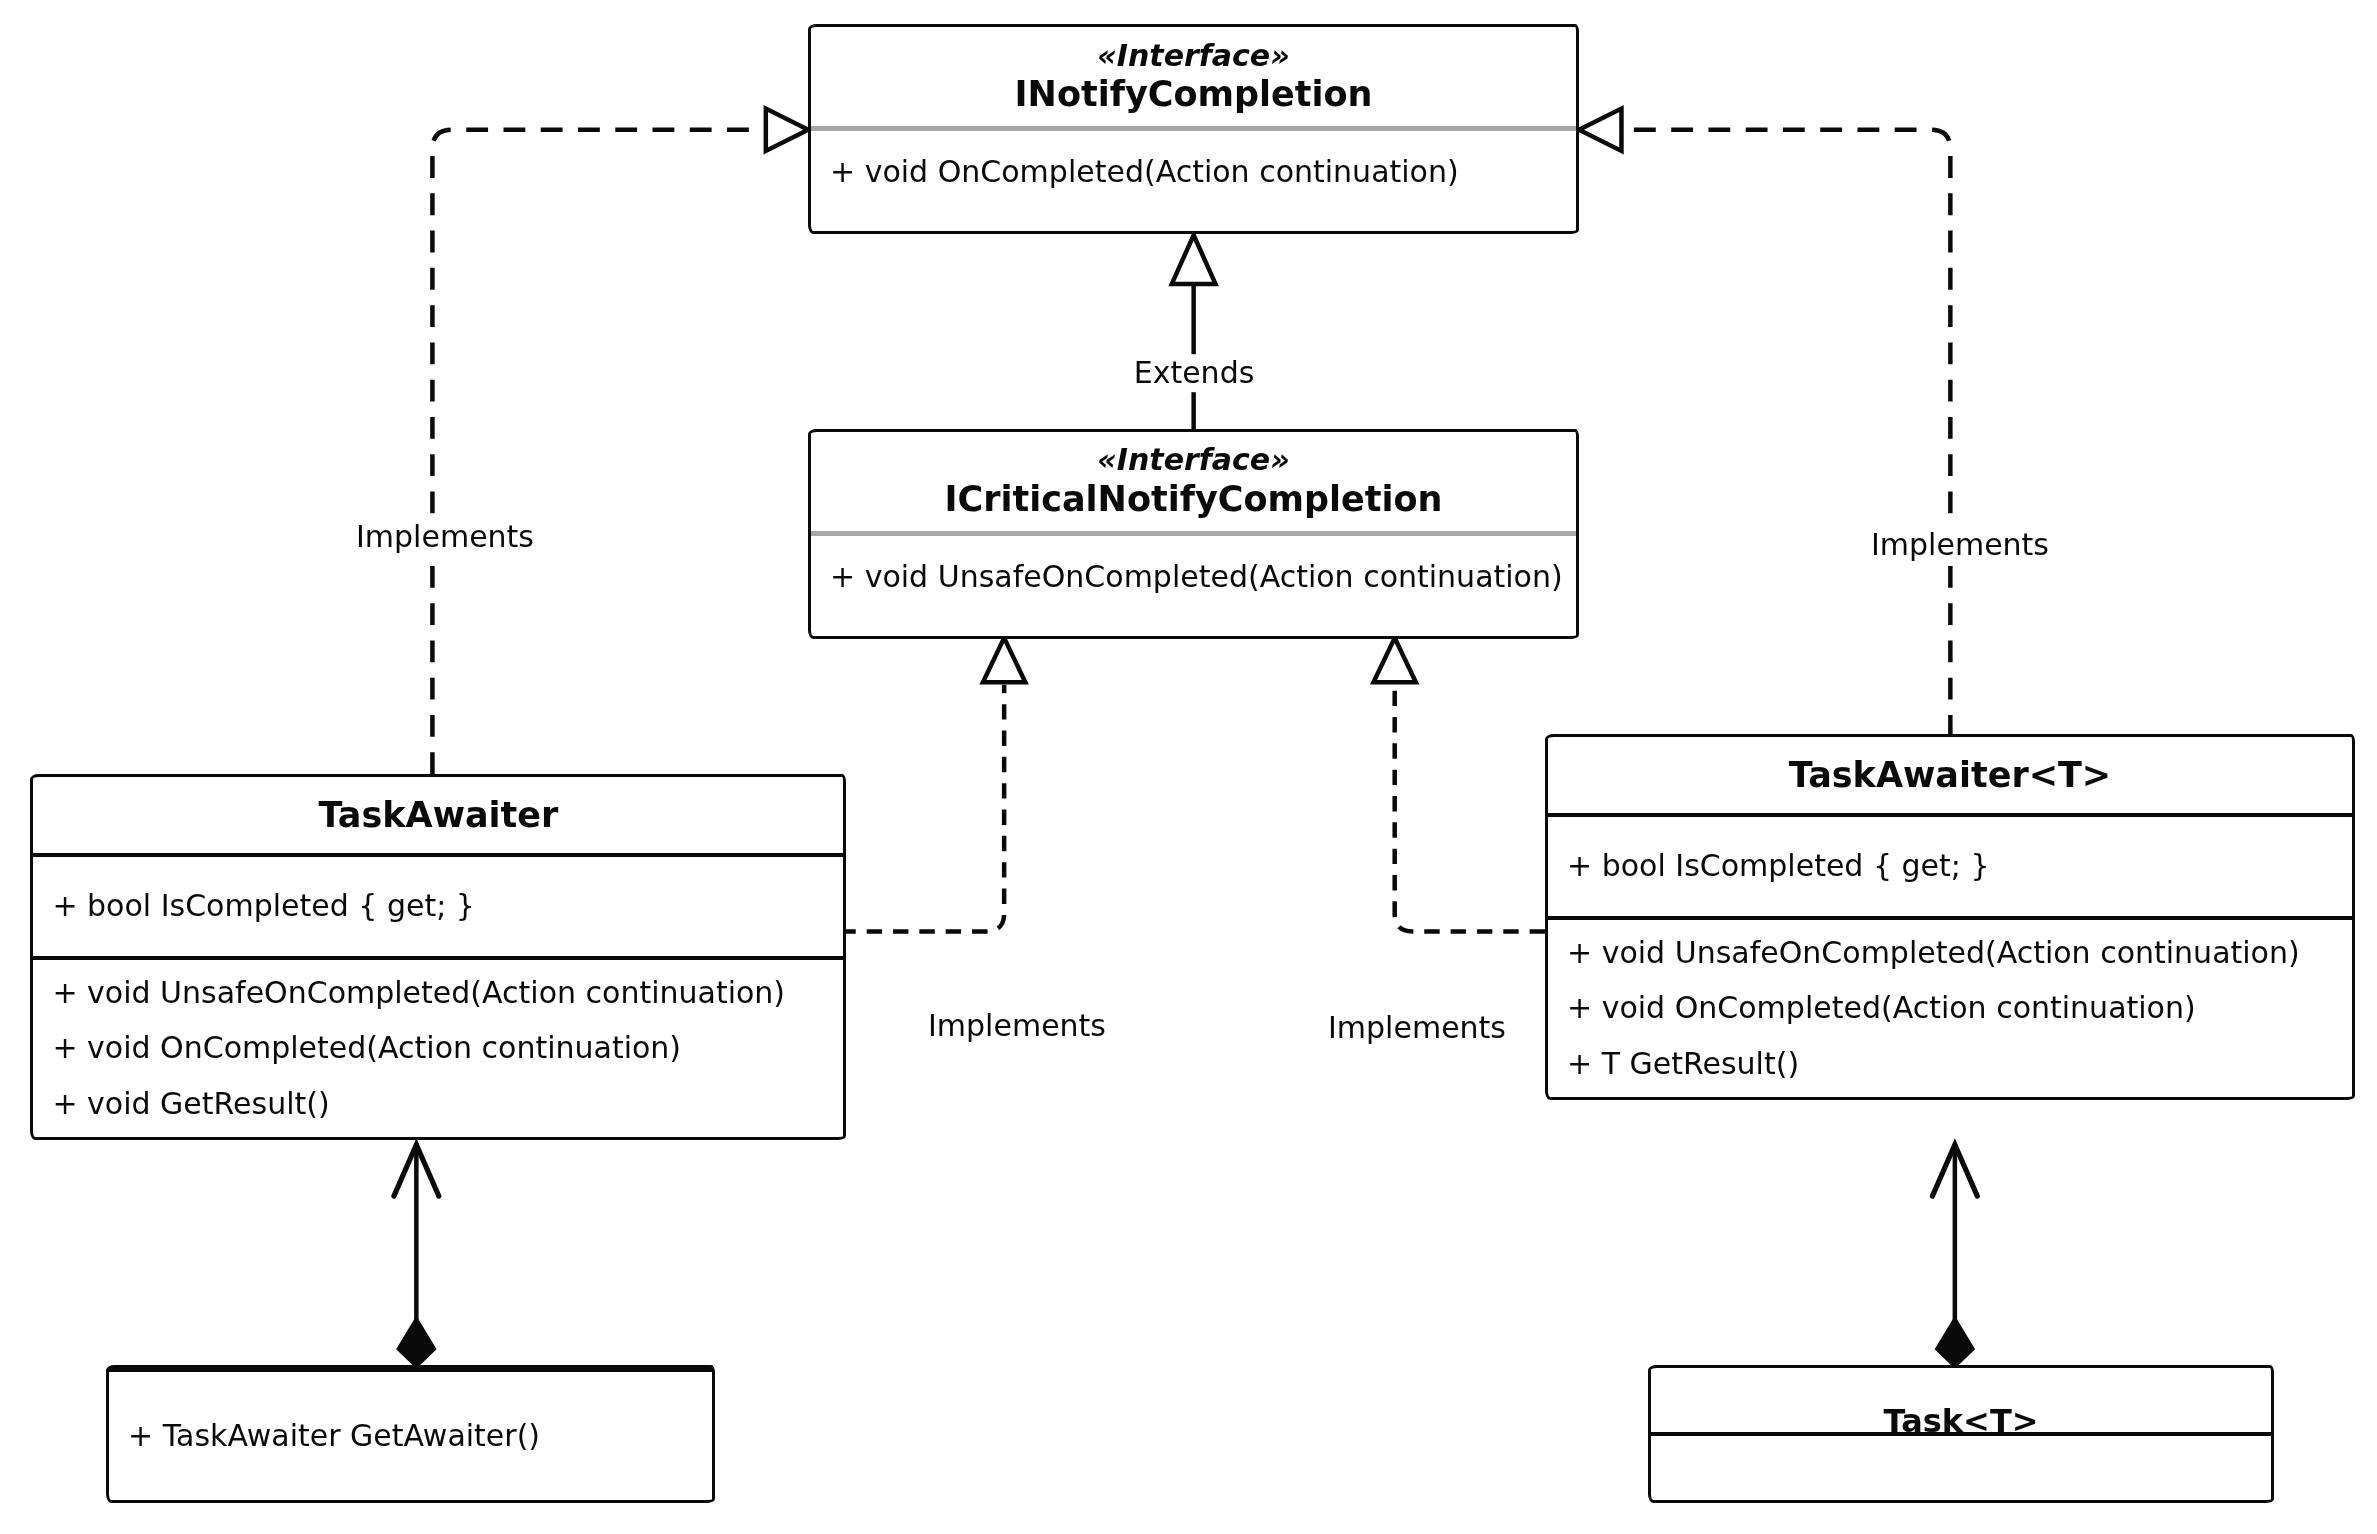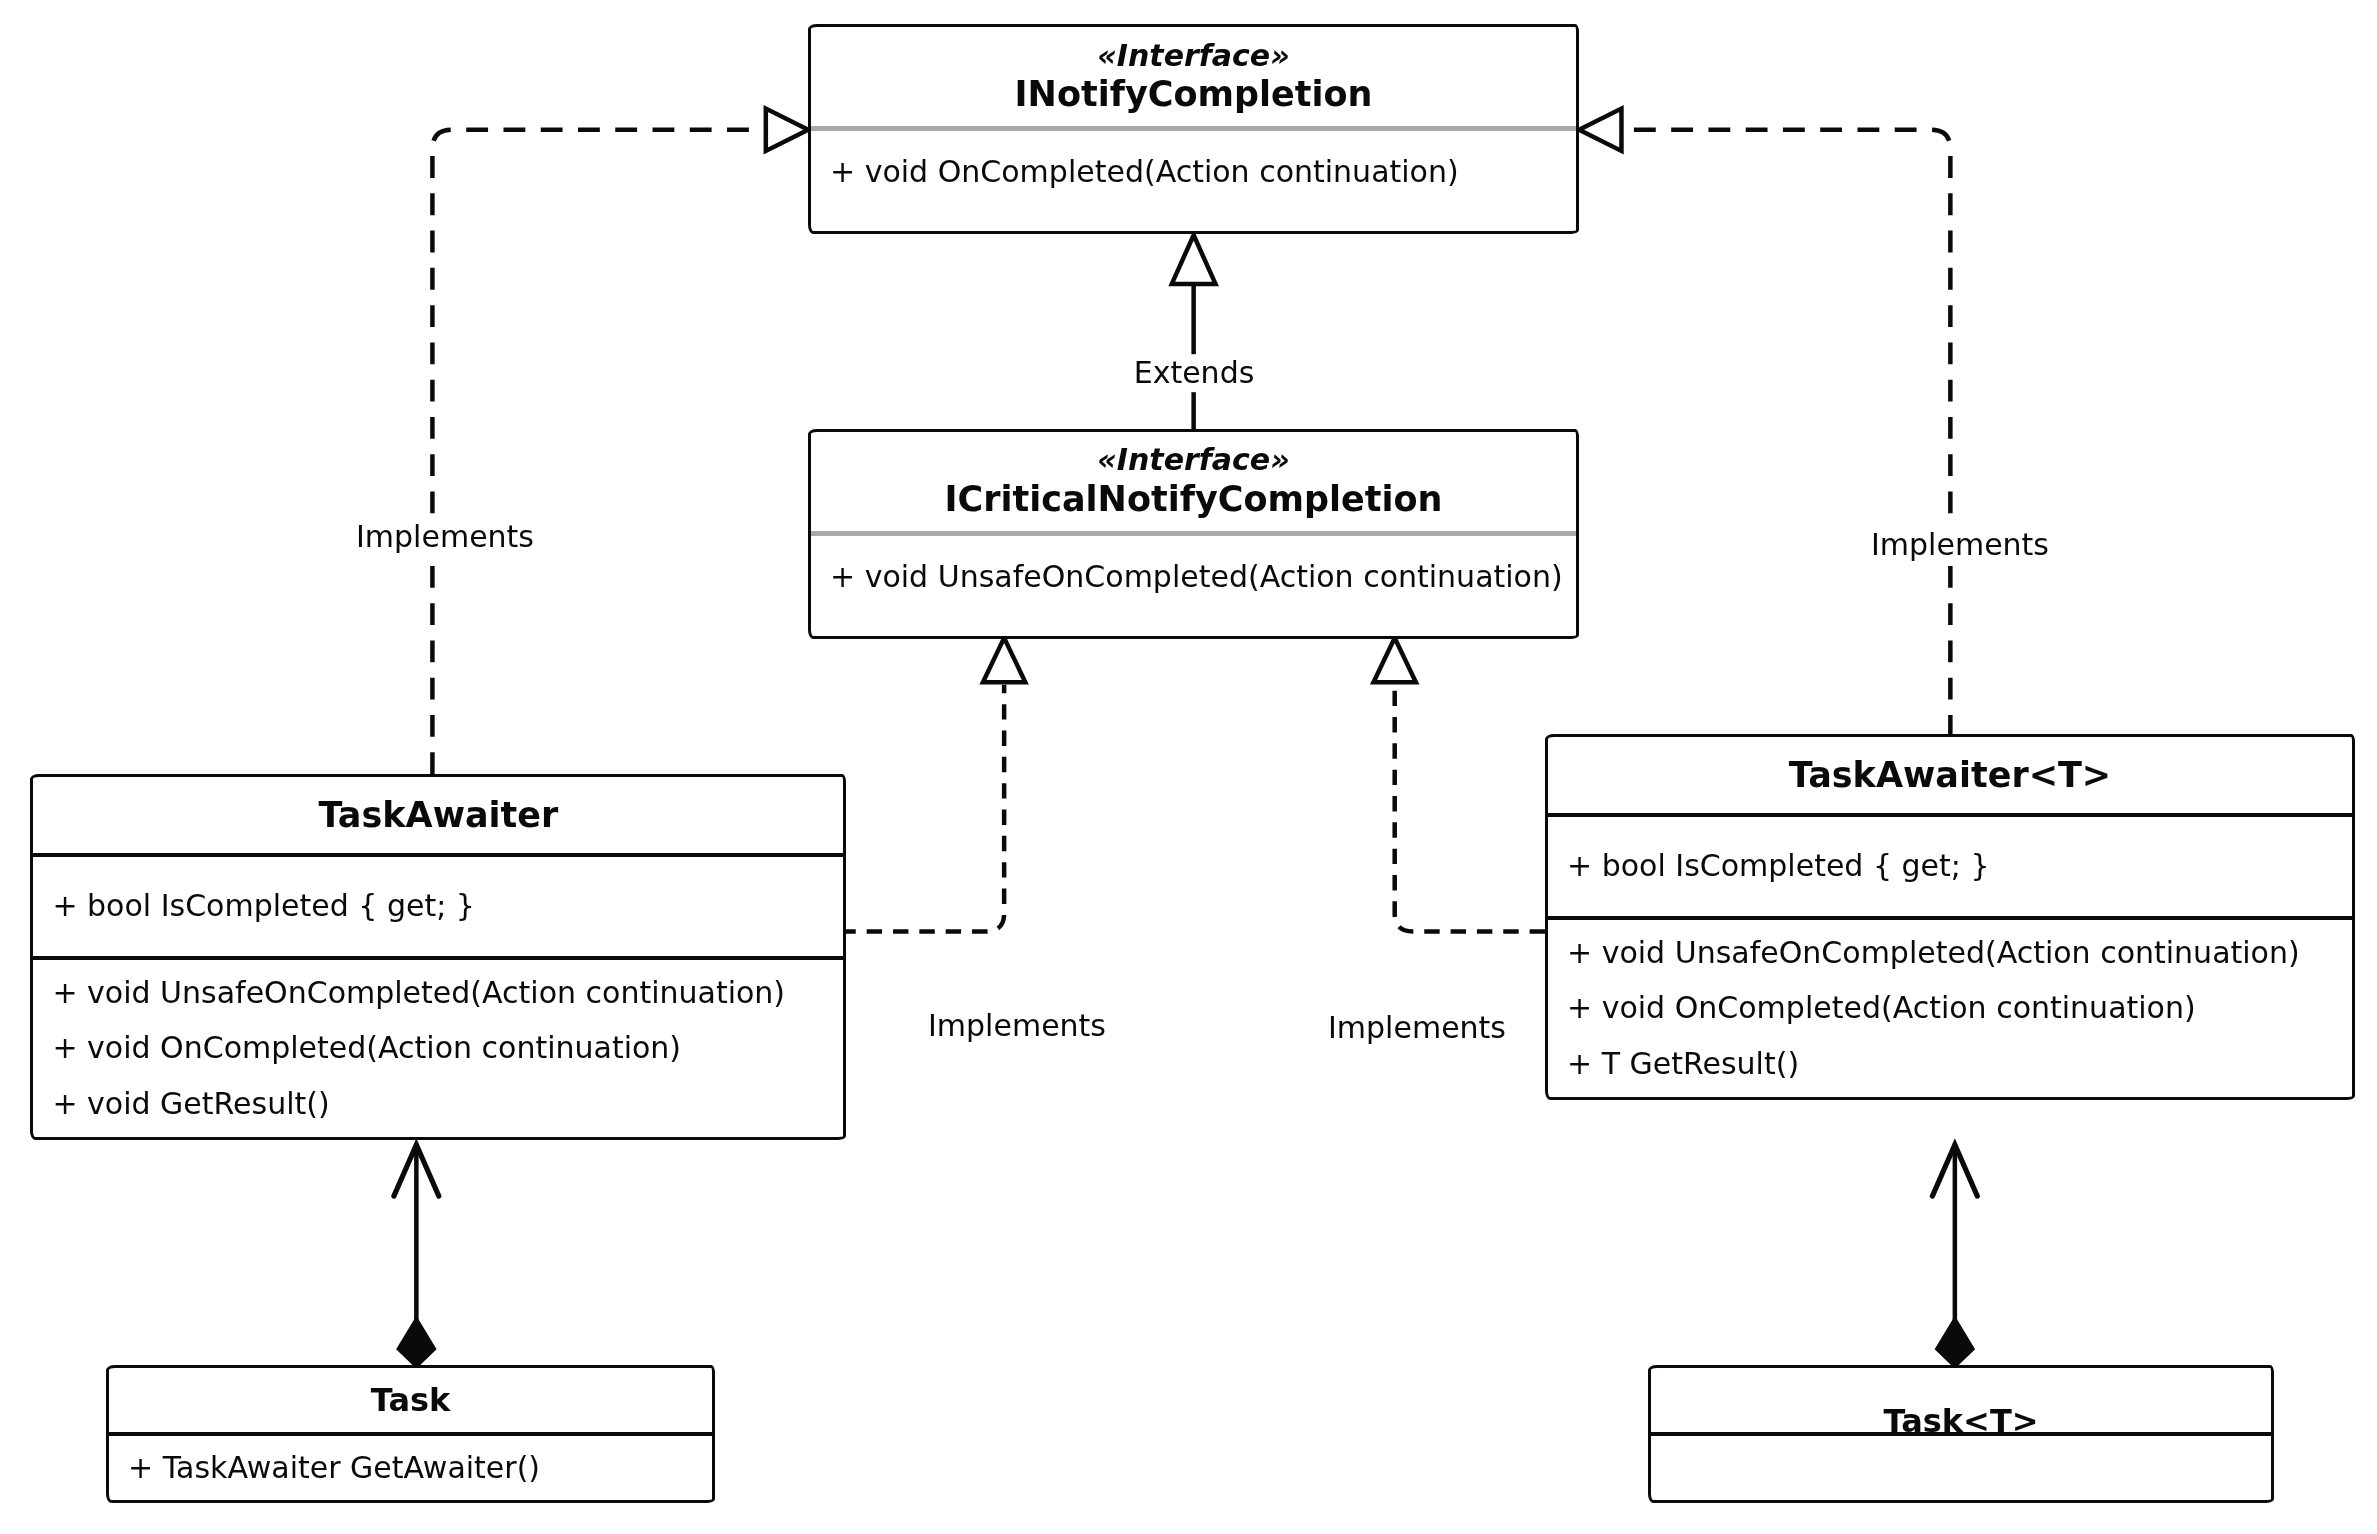--- a/index.html
+++ b/index.html
@@ -168,23 +168,20 @@
     </div>
     <div class="sep"></div>
     <div class="members">
       <div class="member">+ void UnsafeOnCompleted(Action continuation)</div>
       <div class="member">+ void OnCompleted(Action continuation)</div>
       <div class="member">+ T GetResult()</div>
     </div>
   </div>
 
   <div class="uml-box" style="left:106px; top:1365px; width:609px; height:138px;">
-    <div class="title-band" style="height:64px;">
-      <div class="class-name" style="font-size:32px;">Task</div>
-    </div>
     <div class="sep"></div>
     <div class="members">
       <div class="member">+ TaskAwaiter GetAwaiter()</div>
     </div>
   </div>
 
   <div class="uml-box" style="left:1648px; top:1365px; width:626px; height:138px;">
     <div class="title-band" style="height:64px;">
       <div class="class-name" style="font-size:32px;margin-top:43px;">Task&lt;T&gt;</div>
     </div>

